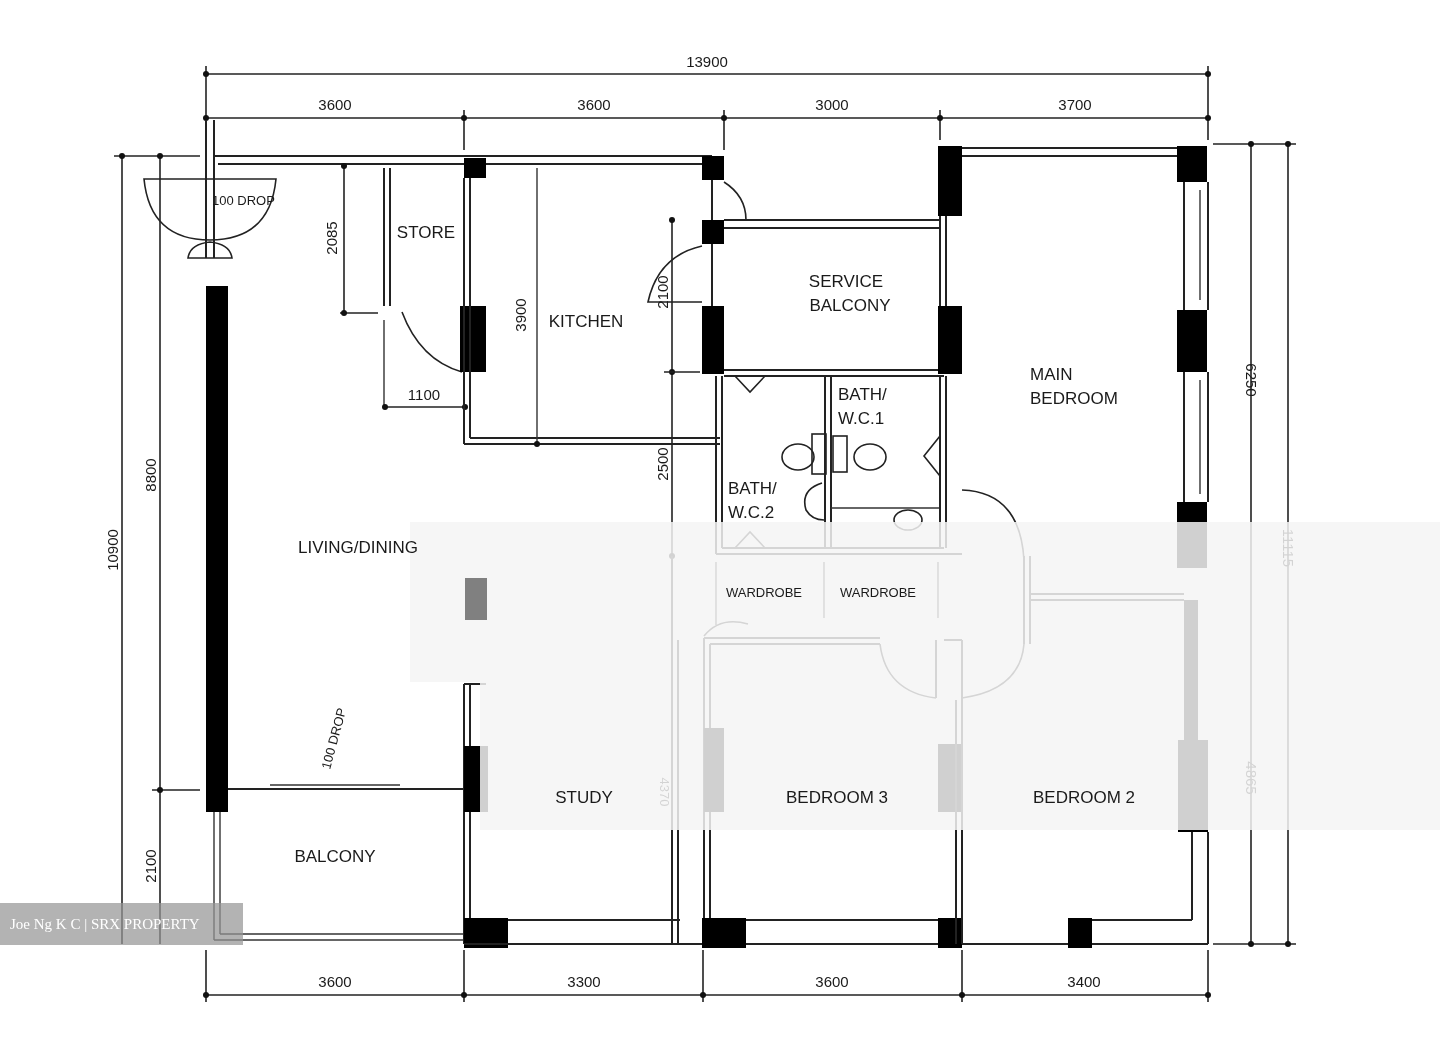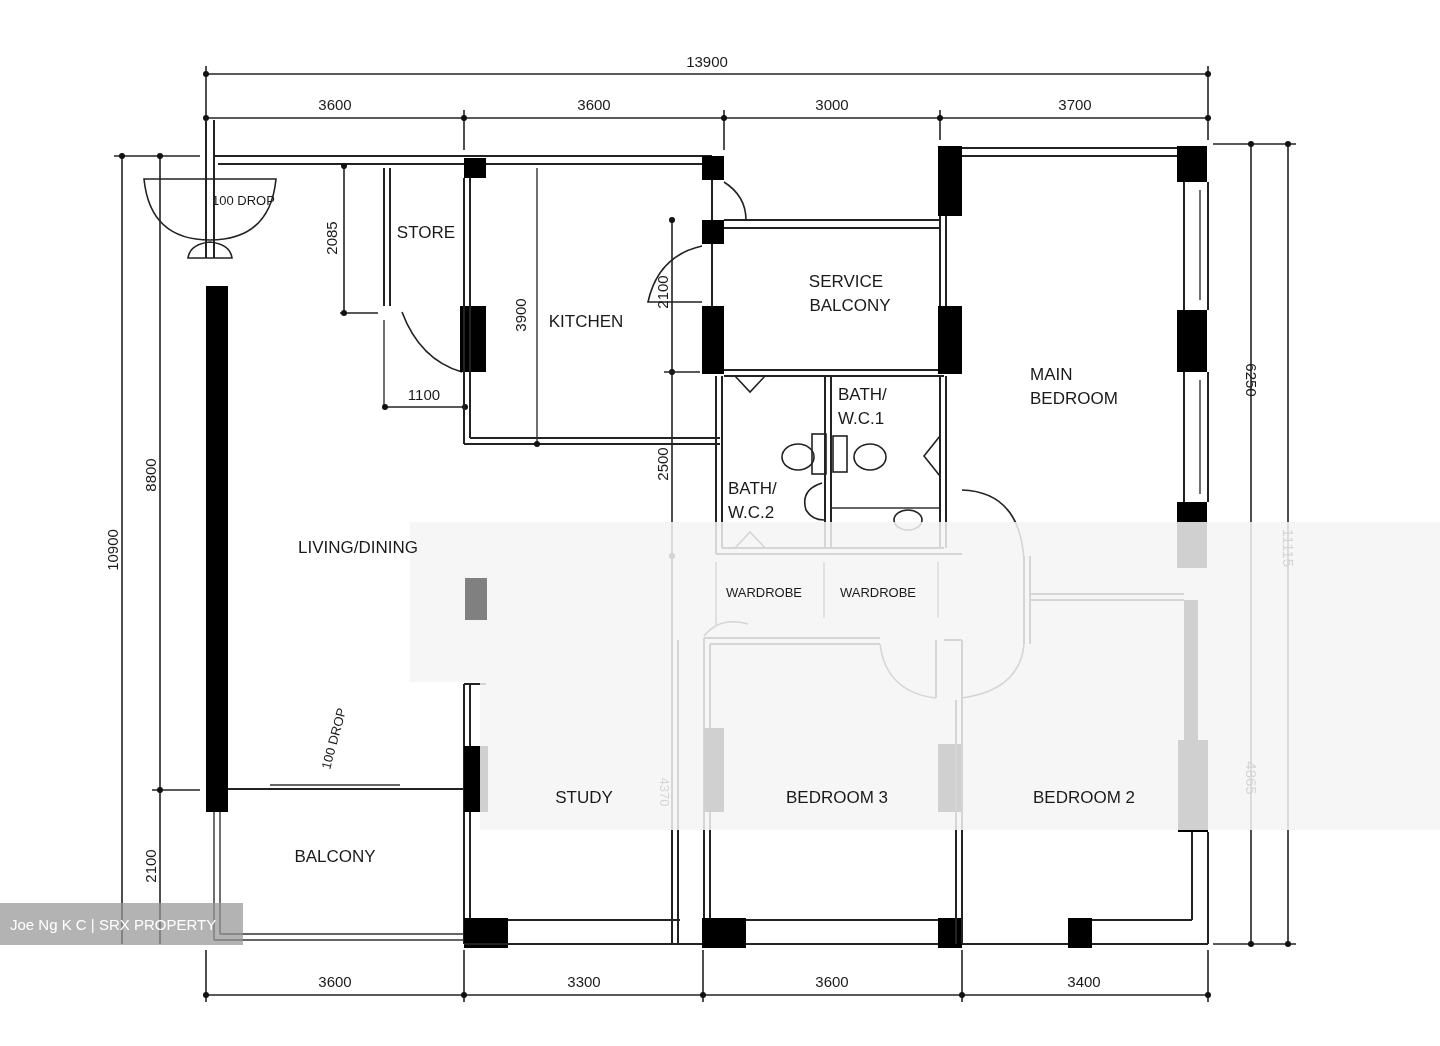--- a/index.html
+++ b/index.html
@@ -11,21 +11,21 @@
   .dim { fill: none; stroke: #222; stroke-width: 1.6; }
   .dot { fill: #111; }
   .arc { fill: none; stroke: #222; stroke-width: 1.6; }
   .txt { font-family: "Liberation Sans", sans-serif; fill: #1a1a1a; font-size: 17px; }
   .dimtxt { font-family: "Liberation Sans", sans-serif; fill: #1a1a1a; font-size: 15px; }
   .smtxt { font-family: "Liberation Sans", sans-serif; fill: #1a1a1a; font-size: 13px; }
   .fade { fill: #f4f4f4; opacity: 0.85; }
   .watermark {
     position: absolute; left: 0; top: 903px; width: 243px; height: 42px;
     background: rgba(150,150,150,0.72); color: #ffffff;
-    font-family: Liberation Sans, sans-serif; font-size: 15px;
+    font-family: Liberation Serif, serif; font-size: 15px;
     display: flex; align-items: center; padding-left: 10px; box-sizing: border-box;
   }
 </style>
 </head>
 <body>
 
 <svg id="plan" viewBox="0 0 1440 1046" xmlns="http://www.w3.org/2000/svg">
 
   <g>
     <line class="dim" x1="206" y1="74" x2="1208" y2="74"></line>

